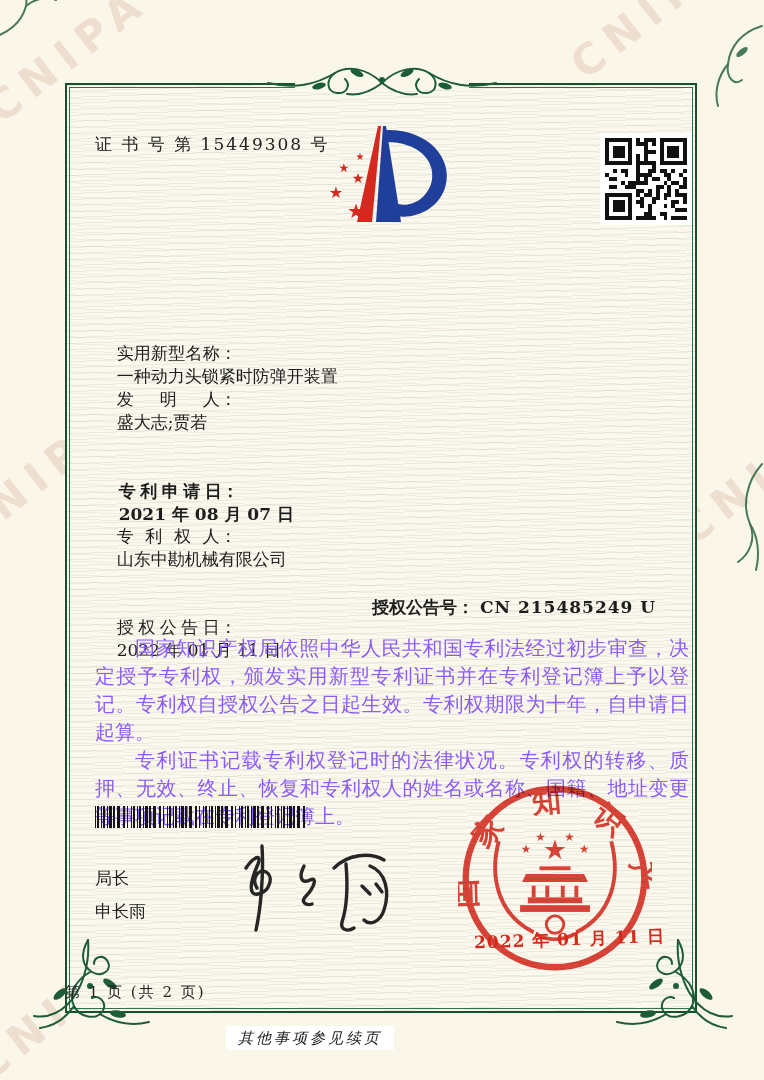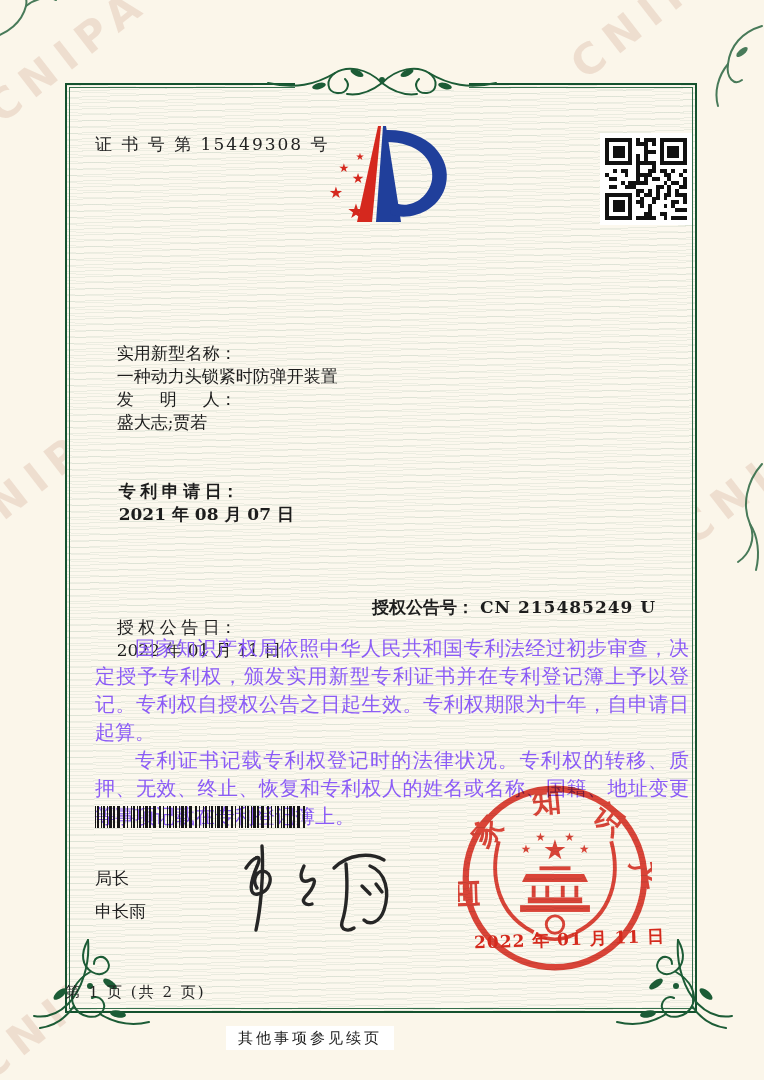--- a/index.html
+++ b/index.html
@@ -26,21 +26,21 @@
   .row{position:absolute;left:95px;font-size:17px;color:#1d1d1d;white-space:pre-wrap;}
   .row .lbl{display:inline-block;width:103px;text-align:justify;text-align-last:justify;vertical-align:top;}
   .row .val{white-space:pre-wrap;}
   .val.num{letter-spacing:1px;}
   #grant-no{position:absolute;left:372px;top:596px;font-size:17px;color:#1d1d1d;font-weight:bold;}
   #body-text{position:absolute;left:95px;top:634px;width:594px;font-size:20px;
              line-height:28px;color:#8b5cf6;text-align:justify;}
   #body-text p{margin:0;text-indent:2em;}
   #page-info{position:absolute;left:65px;top:983px;width:632px;text-align:left;
              font-size:15px;letter-spacing:2px;color:#222;}
-  #footer-note{position:absolute;left:0;top:1029px;width:620px;text-align:center;font-size:15px;}
+  #footer-note{position:absolute;left:0;top:1029px;width:620px;text-align:center;font-size:15px;font-style:italic;}
   #footer-note span{background:#fff;padding:3px 12px;letter-spacing:3px;color:#1d1d1d;}
   #director-block{position:absolute;left:95px;top:862px;font-size:17px;color:#222;line-height:33px;}
   
   #seal{position:absolute;left:458px;top:781px;width:194px;height:194px;opacity:.9;
         mix-blend-mode:multiply;}
   #seal-date{position:absolute;left:474px;top:928px;font-size:17px;font-weight:bold;
              color:#d4291c;letter-spacing:1px;transform:rotate(-2deg);white-space:nowrap;}
   .flourish{stroke:#1c5c36;fill:none;stroke-width:2;stroke-linecap:round;}
   .flourish-fill{fill:#1c5c36;stroke:none;}
   .qr-wrap{position:absolute;left:600px;top:133px;background:#fff;padding:5px;line-height:0;}
@@ -286,20 +286,24 @@
     <span class="val">一种动力头锁紧时防弹开装置</span>
   </div>
   <div class="row" style="top:368px;">
     <span class="lbl">发　明　人</span><span>：</span>
     <span class="val">盛大志;贾若</span>
   </div>
   <div class="row" style="top:460px;font-weight:bold;">
     <span class="lbl">专利申请日</span><span>：</span>
     <span class="val">2021 年 08 月 07 日</span>
   </div>
+  <div class="row" style="top:505px;">
+    <span class="lbl">专 利 权 人</span><span>：</span>
+    <span class="val">山东中勘机械有限公司</span>
+  </div>
   <div class="row" style="top:596px;">
     <span class="lbl">授权公告日</span><span>：</span>
     <span class="val">2022 年 01 月 11 日</span>
   </div>
   <div id="grant-no">
     <span>授权公告号</span><span>：</span>
     <span class="val num">CN 215485249 U</span>
   </div>
 
   <div id="body-text">

